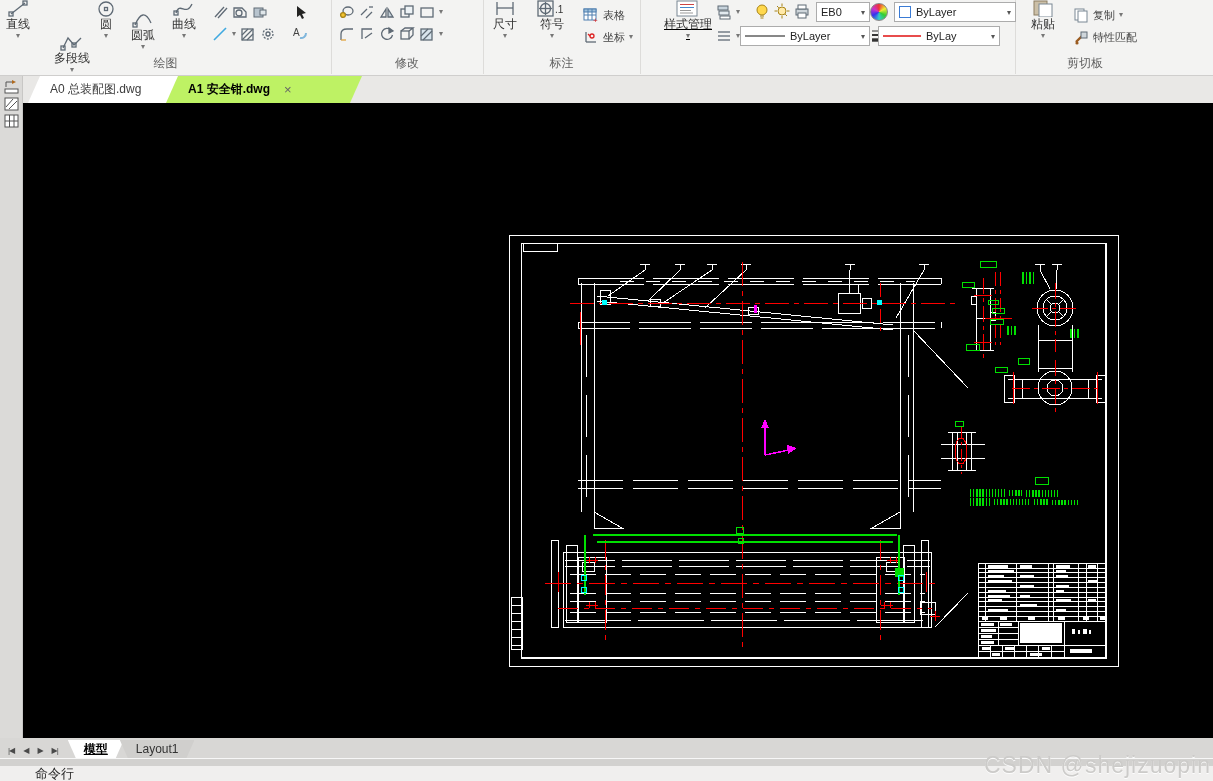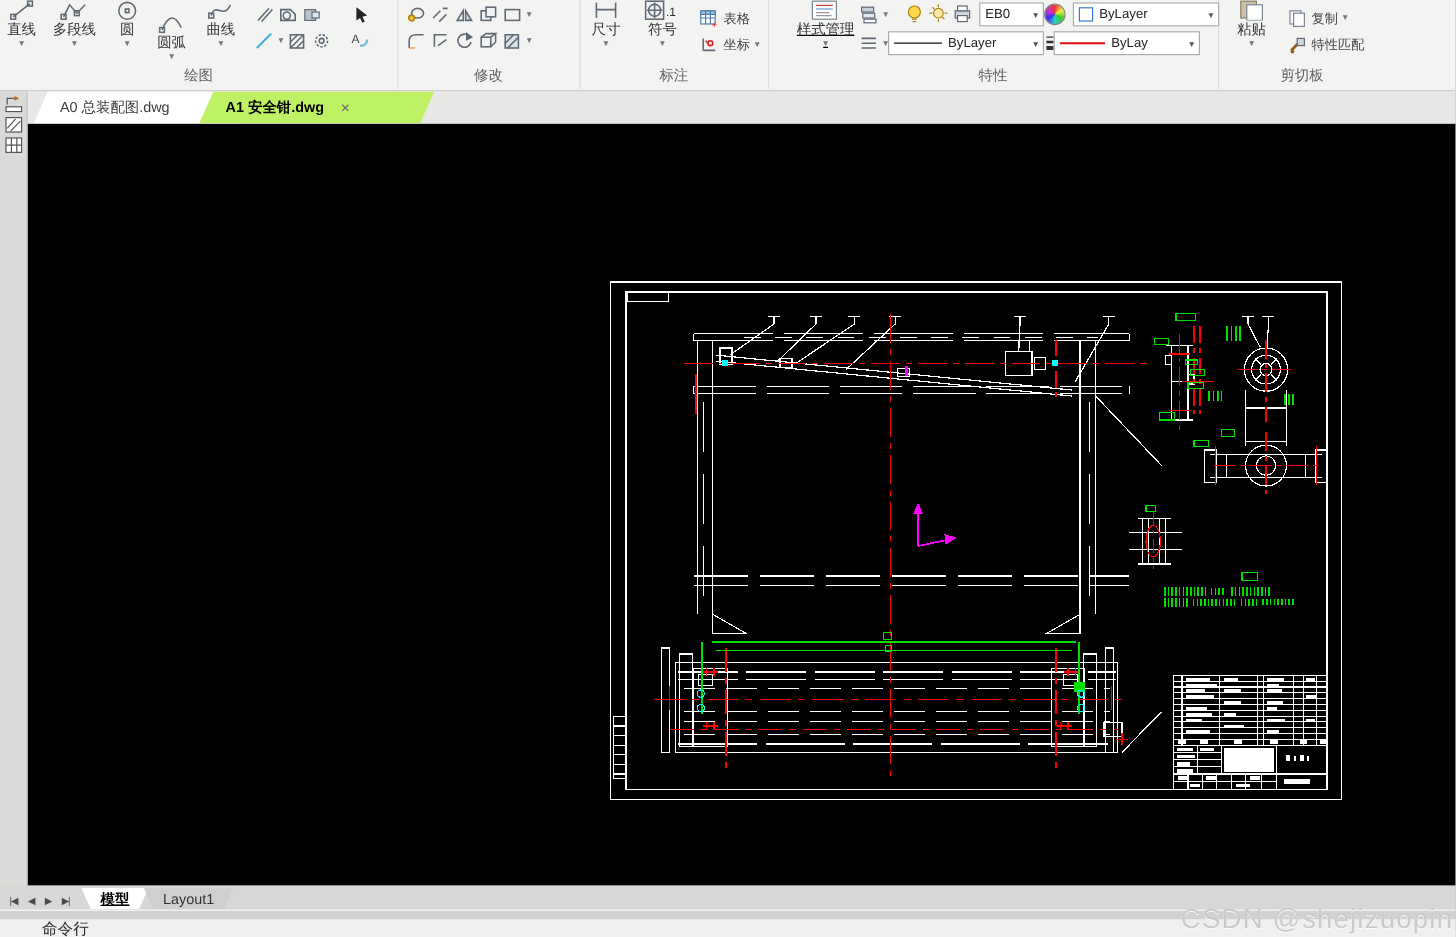--- a/index.html
+++ b/index.html
@@ -64,21 +64,21 @@
       <span class="bicon">
         <svg class="ic" width="22" height="17">
             <line x1="4" y1="14" x2="18" y2="3"></line>
             <rect x="2" y="12" width="4" height="4"></rect>
             <rect x="16" y="1" width="4" height="4"></rect>
           </svg>
         </span>
       <span class="lbl">直线</span>
       <span class="da">▾</span>
     </div>
-    <div class="bigbtn" style="left:44px;">
+    <div class="bigbtn" style="left:54px;margin-top:34px;">
       <span class="bicon">
         <svg class="ic" width="24" height="17">
             <path d="M3 14 L8 4 L14 11 L21 4"></path>
             <rect x="1" y="12" width="4" height="4"></rect>
             <rect x="12" y="9" width="4" height="4"></rect>
           </svg>
         </span>
       <span class="lbl">多段线</span>
       <span class="da">▾</span>
     </div>
@@ -331,21 +331,20 @@
         <line x1="2" y1="7" x2="14" y2="7" stroke="#333" stroke-width="2"></line>
         <line x1="2" y1="12" x2="14" y2="12" stroke="#333" stroke-width="3.4"></line>
       </svg>
     <div class="combo" style="left:238px;top:26px;width:112px;">
       <svg width="38" height="4">
           <line x1="0" y1="2" x2="38" y2="2" stroke="#e01010" stroke-width="1.6"></line>
         </svg>
       <span>ByLay</span>
       <span class="cda">▾</span>
     </div>
-    <div class="plabel">特性</div>
   </div>
 
   <div class="panel" style="left:1015px;width:198px;border-right:none;">
     <div class="bigbtn" style="left:16px;">
       <span class="bicon">
         <svg width="24" height="17">
             <rect x="3" y="1" width="13" height="14" fill="#cbbfa7" stroke="#8d7f63"></rect>
             <rect x="8" y="4" width="13" height="13" fill="#fff" stroke="#7a8894"></rect>
           </svg>
         </span>

